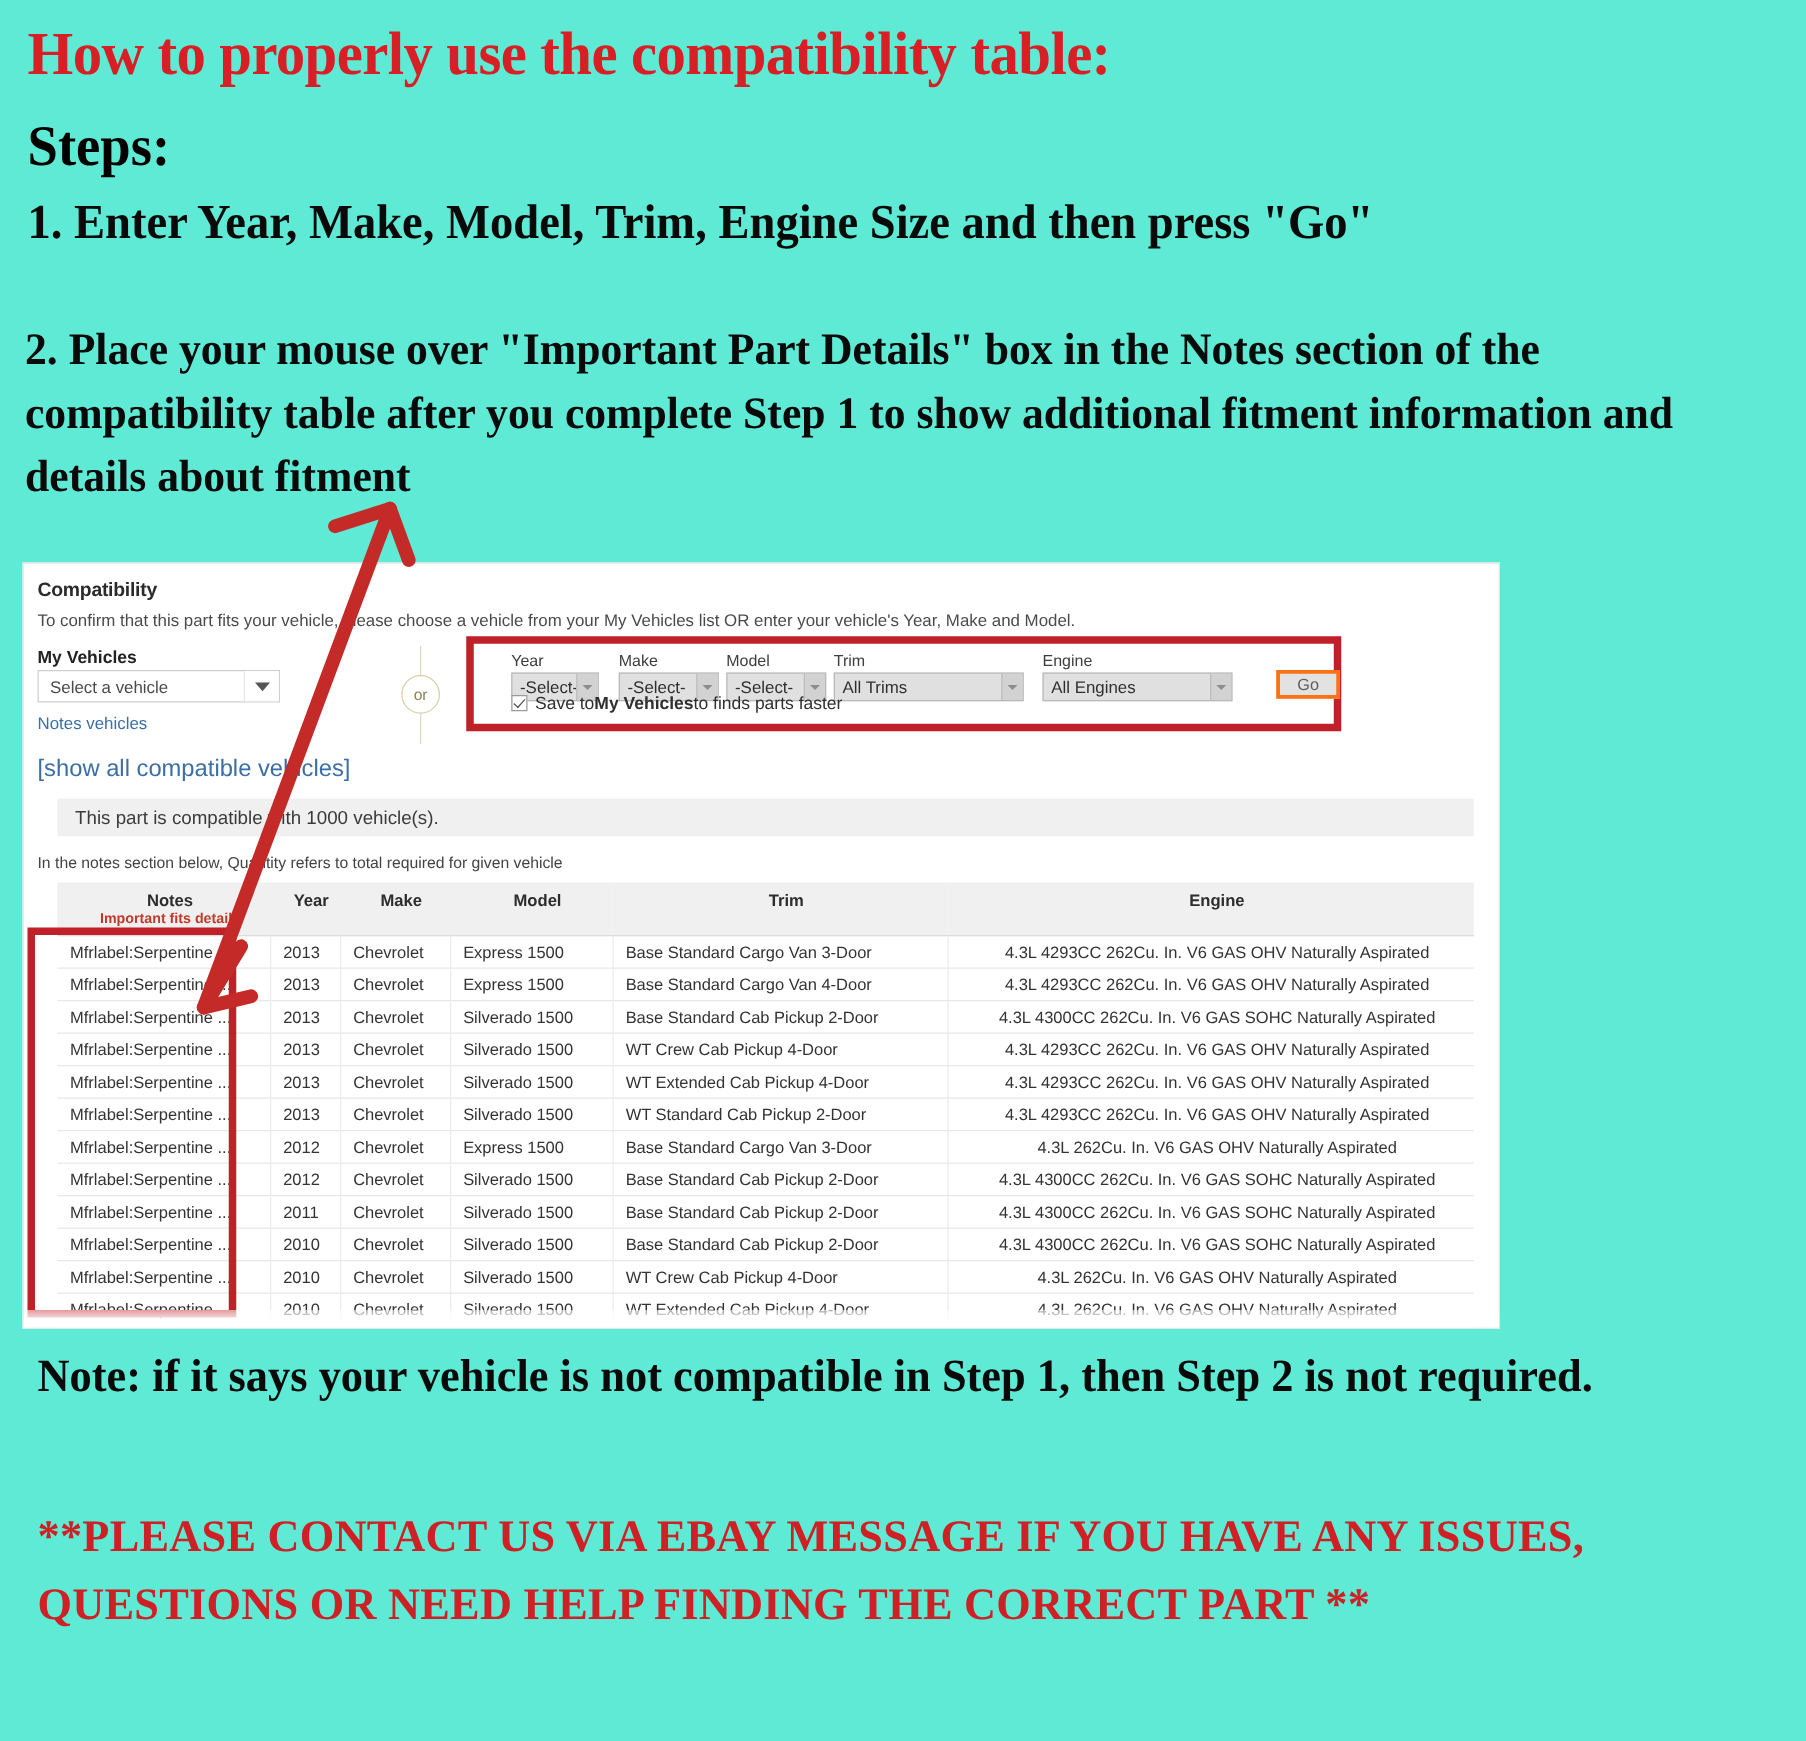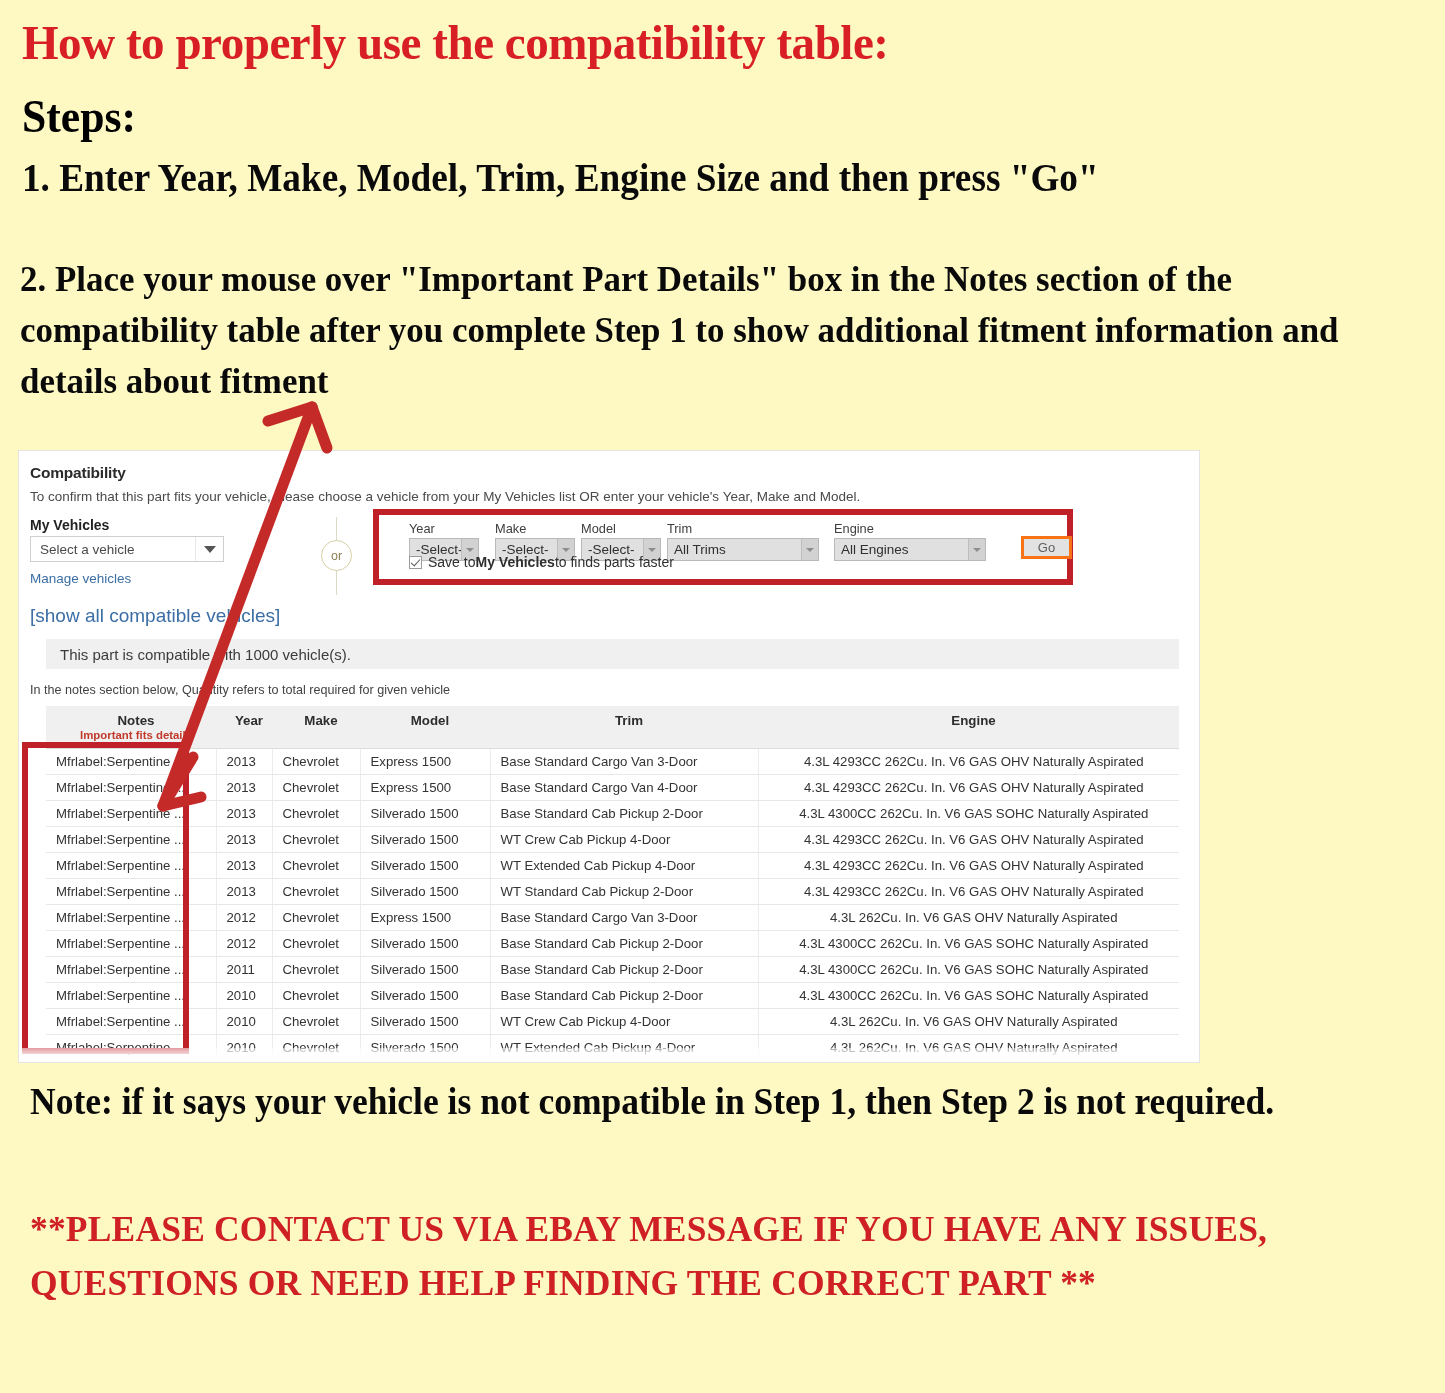--- a/index.html
+++ b/index.html
@@ -3,21 +3,21 @@
 <meta charset="utf-8">
 <style>
   * { box-sizing: border-box; }
   html, body {
     margin: 0; padding: 0;
     background: #ffffff;
     width: 1445px; height: 1393px;
     font-family: "Liberation Sans", sans-serif;
     overflow: hidden;
   }
-  #root { position: relative; width: 1445px; height: 1393px; background:#fef9c3; }
+  #root { position: relative; width: 1445px; height: 1393px; background:#5eead4; }
 
   
   .hdr-red {
     position:absolute; left:22px; top:18px; width:1390px;
     font-family:"Liberation Serif", serif;
     font-weight:700; font-size:49px; line-height:1.0;
     color:#d91f26; letter-spacing:-0.5px;
     transform: scaleX(0.96); transform-origin: left top;
     white-space: nowrap;
   }
@@ -234,21 +234,21 @@
     <div class="p-title">Compatibility</div>
     <div class="p-sub">To confirm that this part fits your vehicle, please choose a vehicle from your My Vehicles list OR enter your vehicle's Year, Make and Model.</div>
 
     <div class="mv-label">My Vehicles</div>
     <div class="mv-select">
       <span class="txt">Select a vehicle</span>
       <span class="caret">
           <i class="caret-tri"></i>
         </span>
     </div>
-    <div class="mv-manage">Manage vehicles</div>
+    <div class="mv-manage">Notes vehicles</div>
     <div class="show-all">[show all compatible vehicles]</div>
 
     <div class="or-wrap">
       <div class="or-line"></div>
       <div class="or-badge">or</div>
     </div>
 
     <div class="red-box-form"></div>
 
     <div class="ymme">

